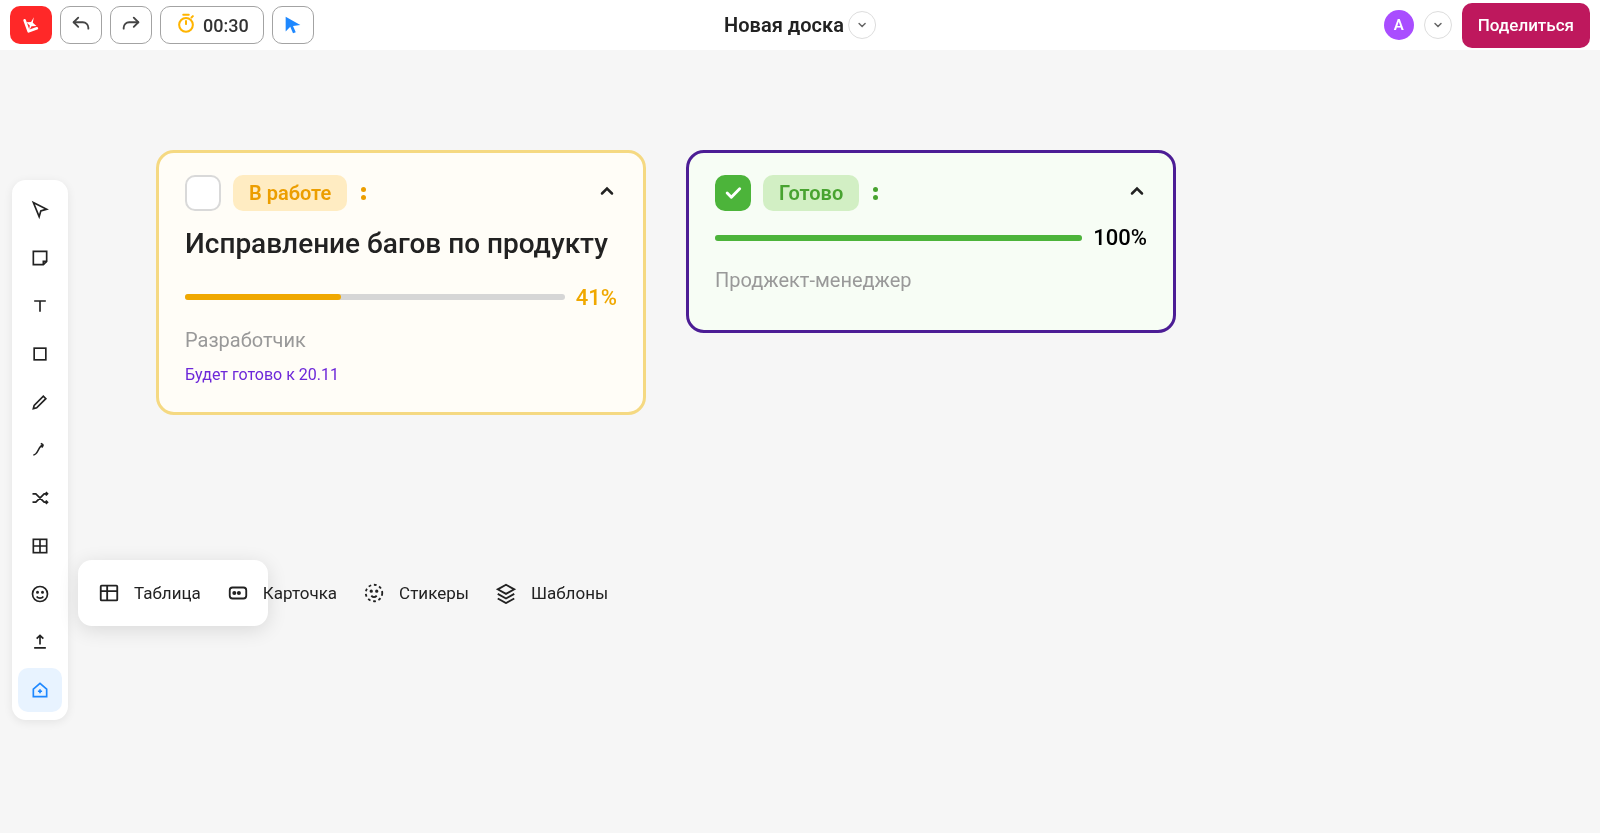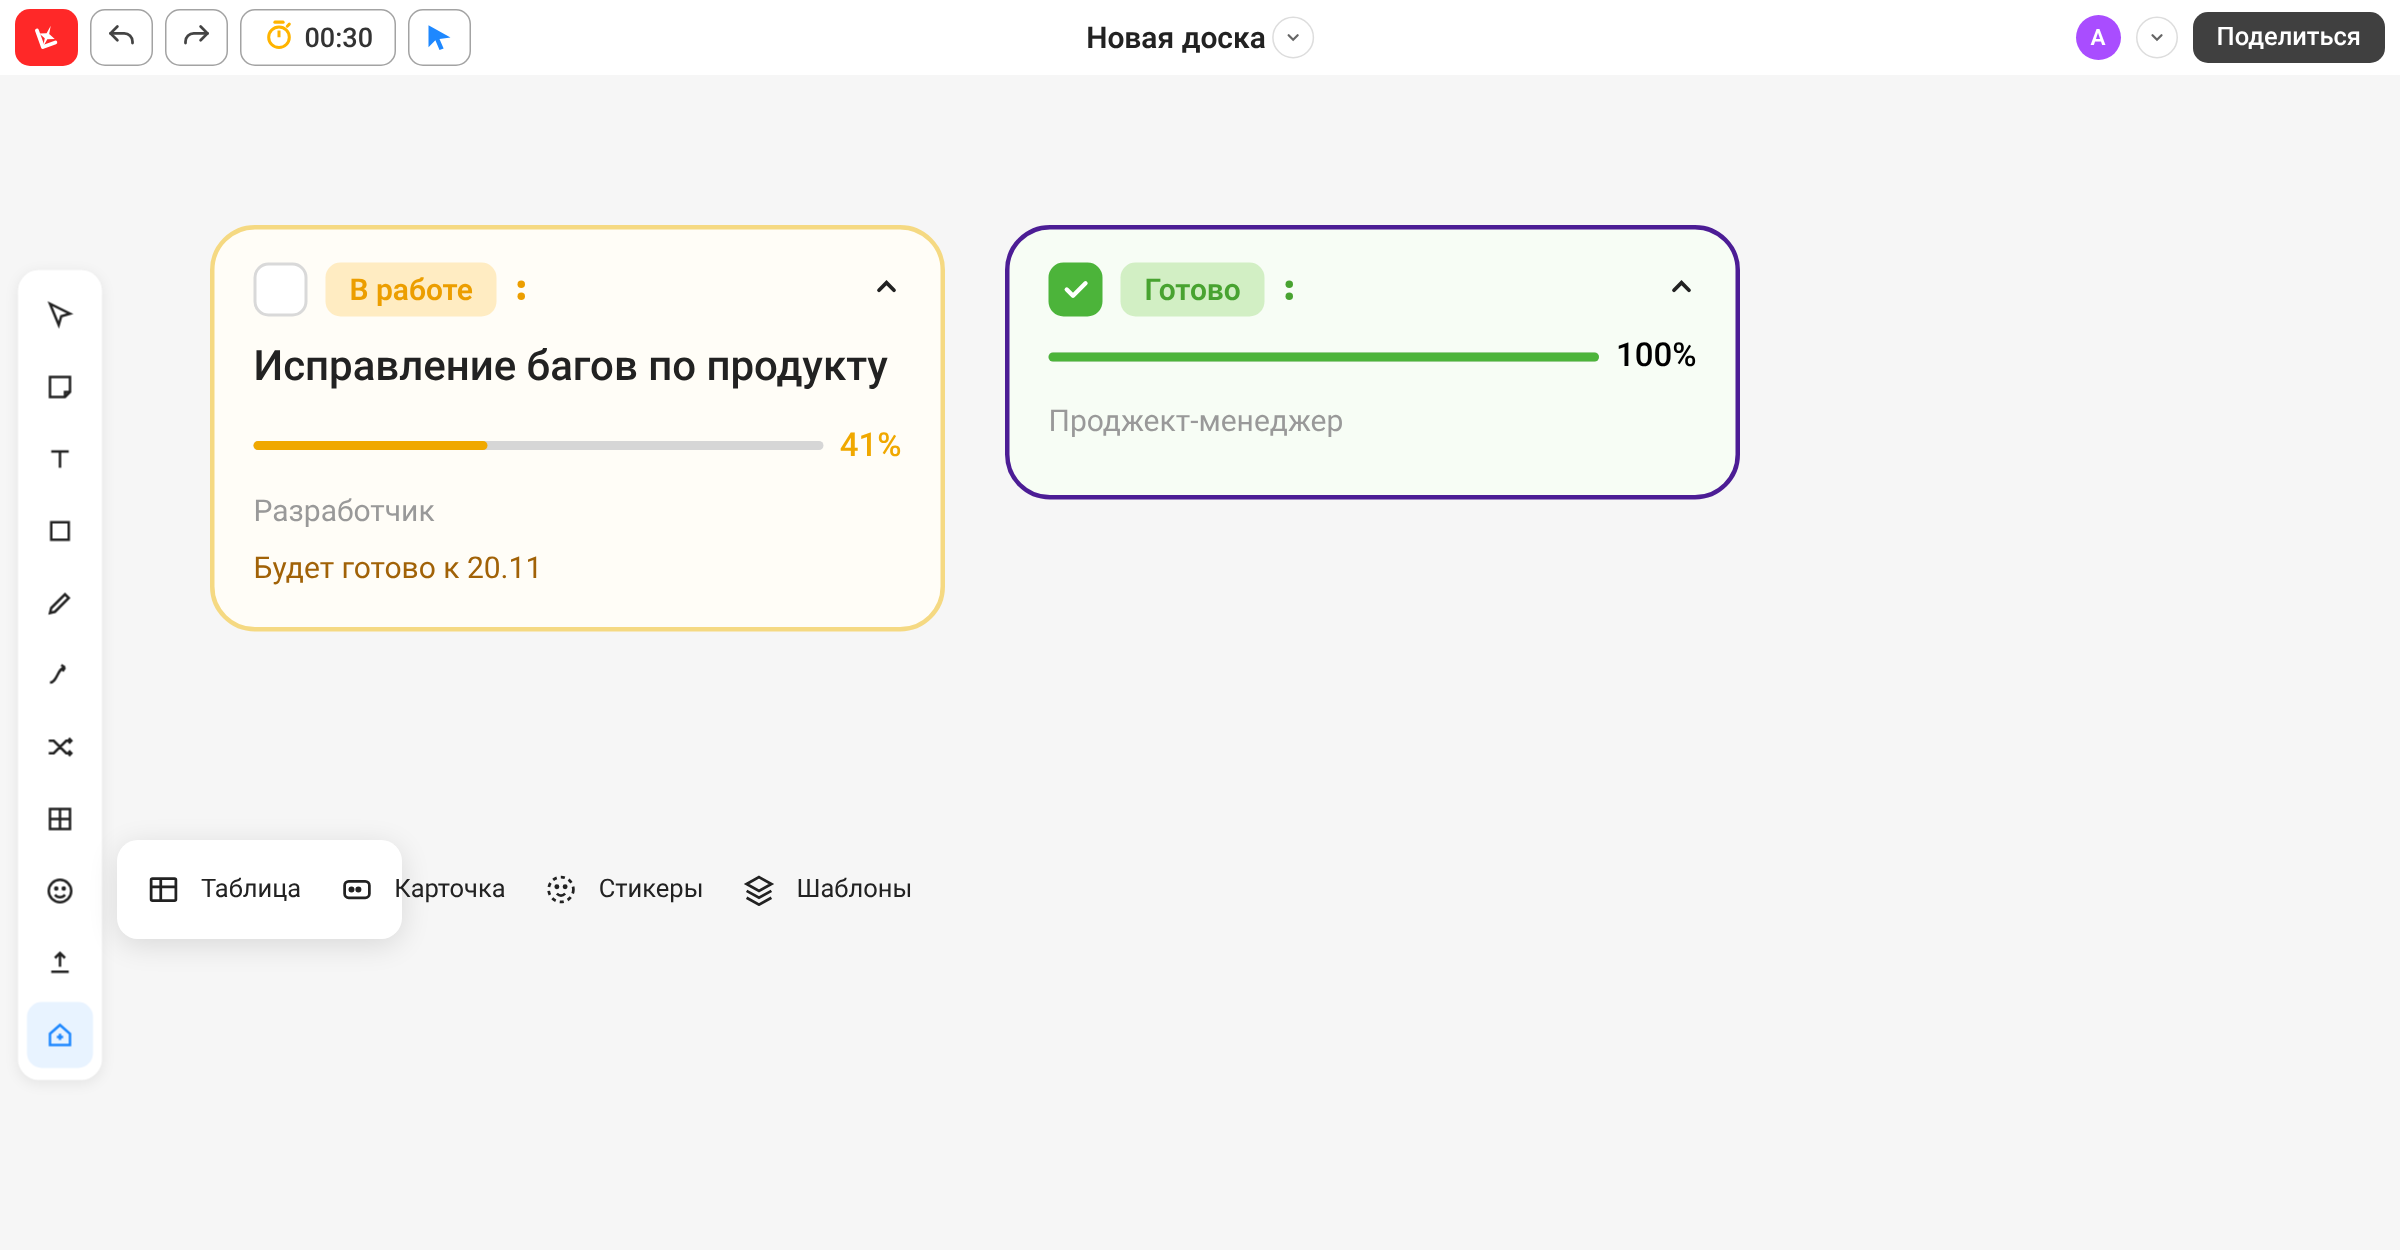--- a/index.html
+++ b/index.html
@@ -32,22 +32,22 @@
   cursor: pointer;
 }
 .right-group { margin-left: auto; display: flex; align-items: center; gap: 10px; }
 .avatar {
   width: 30px; height: 30px; border-radius: 50%;
   background: #a94dff; color: #fff;
   display: flex; align-items: center; justify-content: center;
   font-weight: 600; font-size: 15px;
 }
 .share-btn {
-  background: #404040; color: #fff; border: none;
-  height: 34px; padding: 0 16px; border-radius: 10px;
+  background: #be185d; color: #fff; border: none;
+  height: 45px; padding: 0 16px; border-radius: 10px;
   font-size: 17px; font-weight: 500; cursor: pointer;
 }
 
 
 .sidebar {
   position: fixed; left: 12px; top: 180px;
   background: #fff; border-radius: 14px;
   box-shadow: 0 2px 10px rgba(0,0,0,0.08);
   display: flex; flex-direction: column; padding: 8px 6px;
   gap: 4px; z-index: 5;
@@ -70,22 +70,22 @@
 .pm-item {
   display: flex; align-items: center; gap: 14px;
   padding: 8px 10px; border-radius: 8px; cursor: pointer;
   font-size: 17px; color: #222;
 }
 .pm-item svg { flex-shrink: 0; }
 
 
 .canvas { position: absolute; top: 50px; left: 0; right: 0; bottom: 0; }
 .card {
-  position: absolute; width: 490px; border-radius: 30px;
-  background: #fff; padding: 22px 26px 26px;
+  position: absolute; width: 490px; border-radius: 18px;
+  background: #fff; padding: 22px 26px 26px; margin-left: 16px;
 }
 .card-yellow { left: 140px; top: 100px; border: 3px solid #f5d982; background:#fffdf7;}
 .card-green  { left: 670px; top: 100px; border: 3px solid #4c1d95; background:#f7fdf5;}
 .card-head { display: flex; align-items: center; gap: 12px; margin-bottom: 14px; }
 .checkbox {
   width: 36px; height: 36px; border-radius: 10px; border: 2px solid #d9d9d9;
   display: flex; align-items: center; justify-content: center;
   cursor: pointer; background:#fff;
 }
 .checkbox.checked { background: #4cb43a; border-color: #4cb43a; }
@@ -102,21 +102,21 @@
 .card-title { font-size: 28px; font-weight: 500; color: #222; line-height: 1.35; margin: 8px 0 22px; }
 .prog-row { display: flex; align-items: center; gap: 11px; margin-bottom: 18px; }
 .prog-bar { flex: 1; height: 6px; background: #d6d6d6; border-radius: 3px; position: relative; }
 .prog-fill { position: absolute; left: 0; top: 0; bottom: 0; border-radius: 3px; }
 .prog-fill.y { background: #f0a800; }
 .prog-fill.g { background: #4cb43a; }
 .prog-pct { font-size: 22px; font-weight: 500; }
 .pct-y { color: #f0a800; }
 .pct-g { color: #000000; }
 .role { font-size: 20px; color: #999; margin-bottom: 12px; }
-.note { font-size: 20px; color: #a16207; line-height: 1.4; }
+.note { font-size: 16px; color: #6d28d9; line-height: 1.4; }
 </style>
 </head>
 <body>
 
 <div class="topbar">
   <div class="tb-group">
     <div class="tb-btn logo-btn">
       <svg width="22" height="22" viewBox="0 0 24 24">
           <path d="M12 3l-1 6-5 2 5 2 1 6 1-6 5-2-5-2z" transform="rotate(20 12 12)"></path>
           <path d="M6 4 L6 20 L18 20" stroke="#fff" stroke-width="3.5" fill="none" stroke-linecap="round" stroke-linejoin="round" transform="rotate(-20 12 12) scale(0.8) translate(3 2)"></path>

